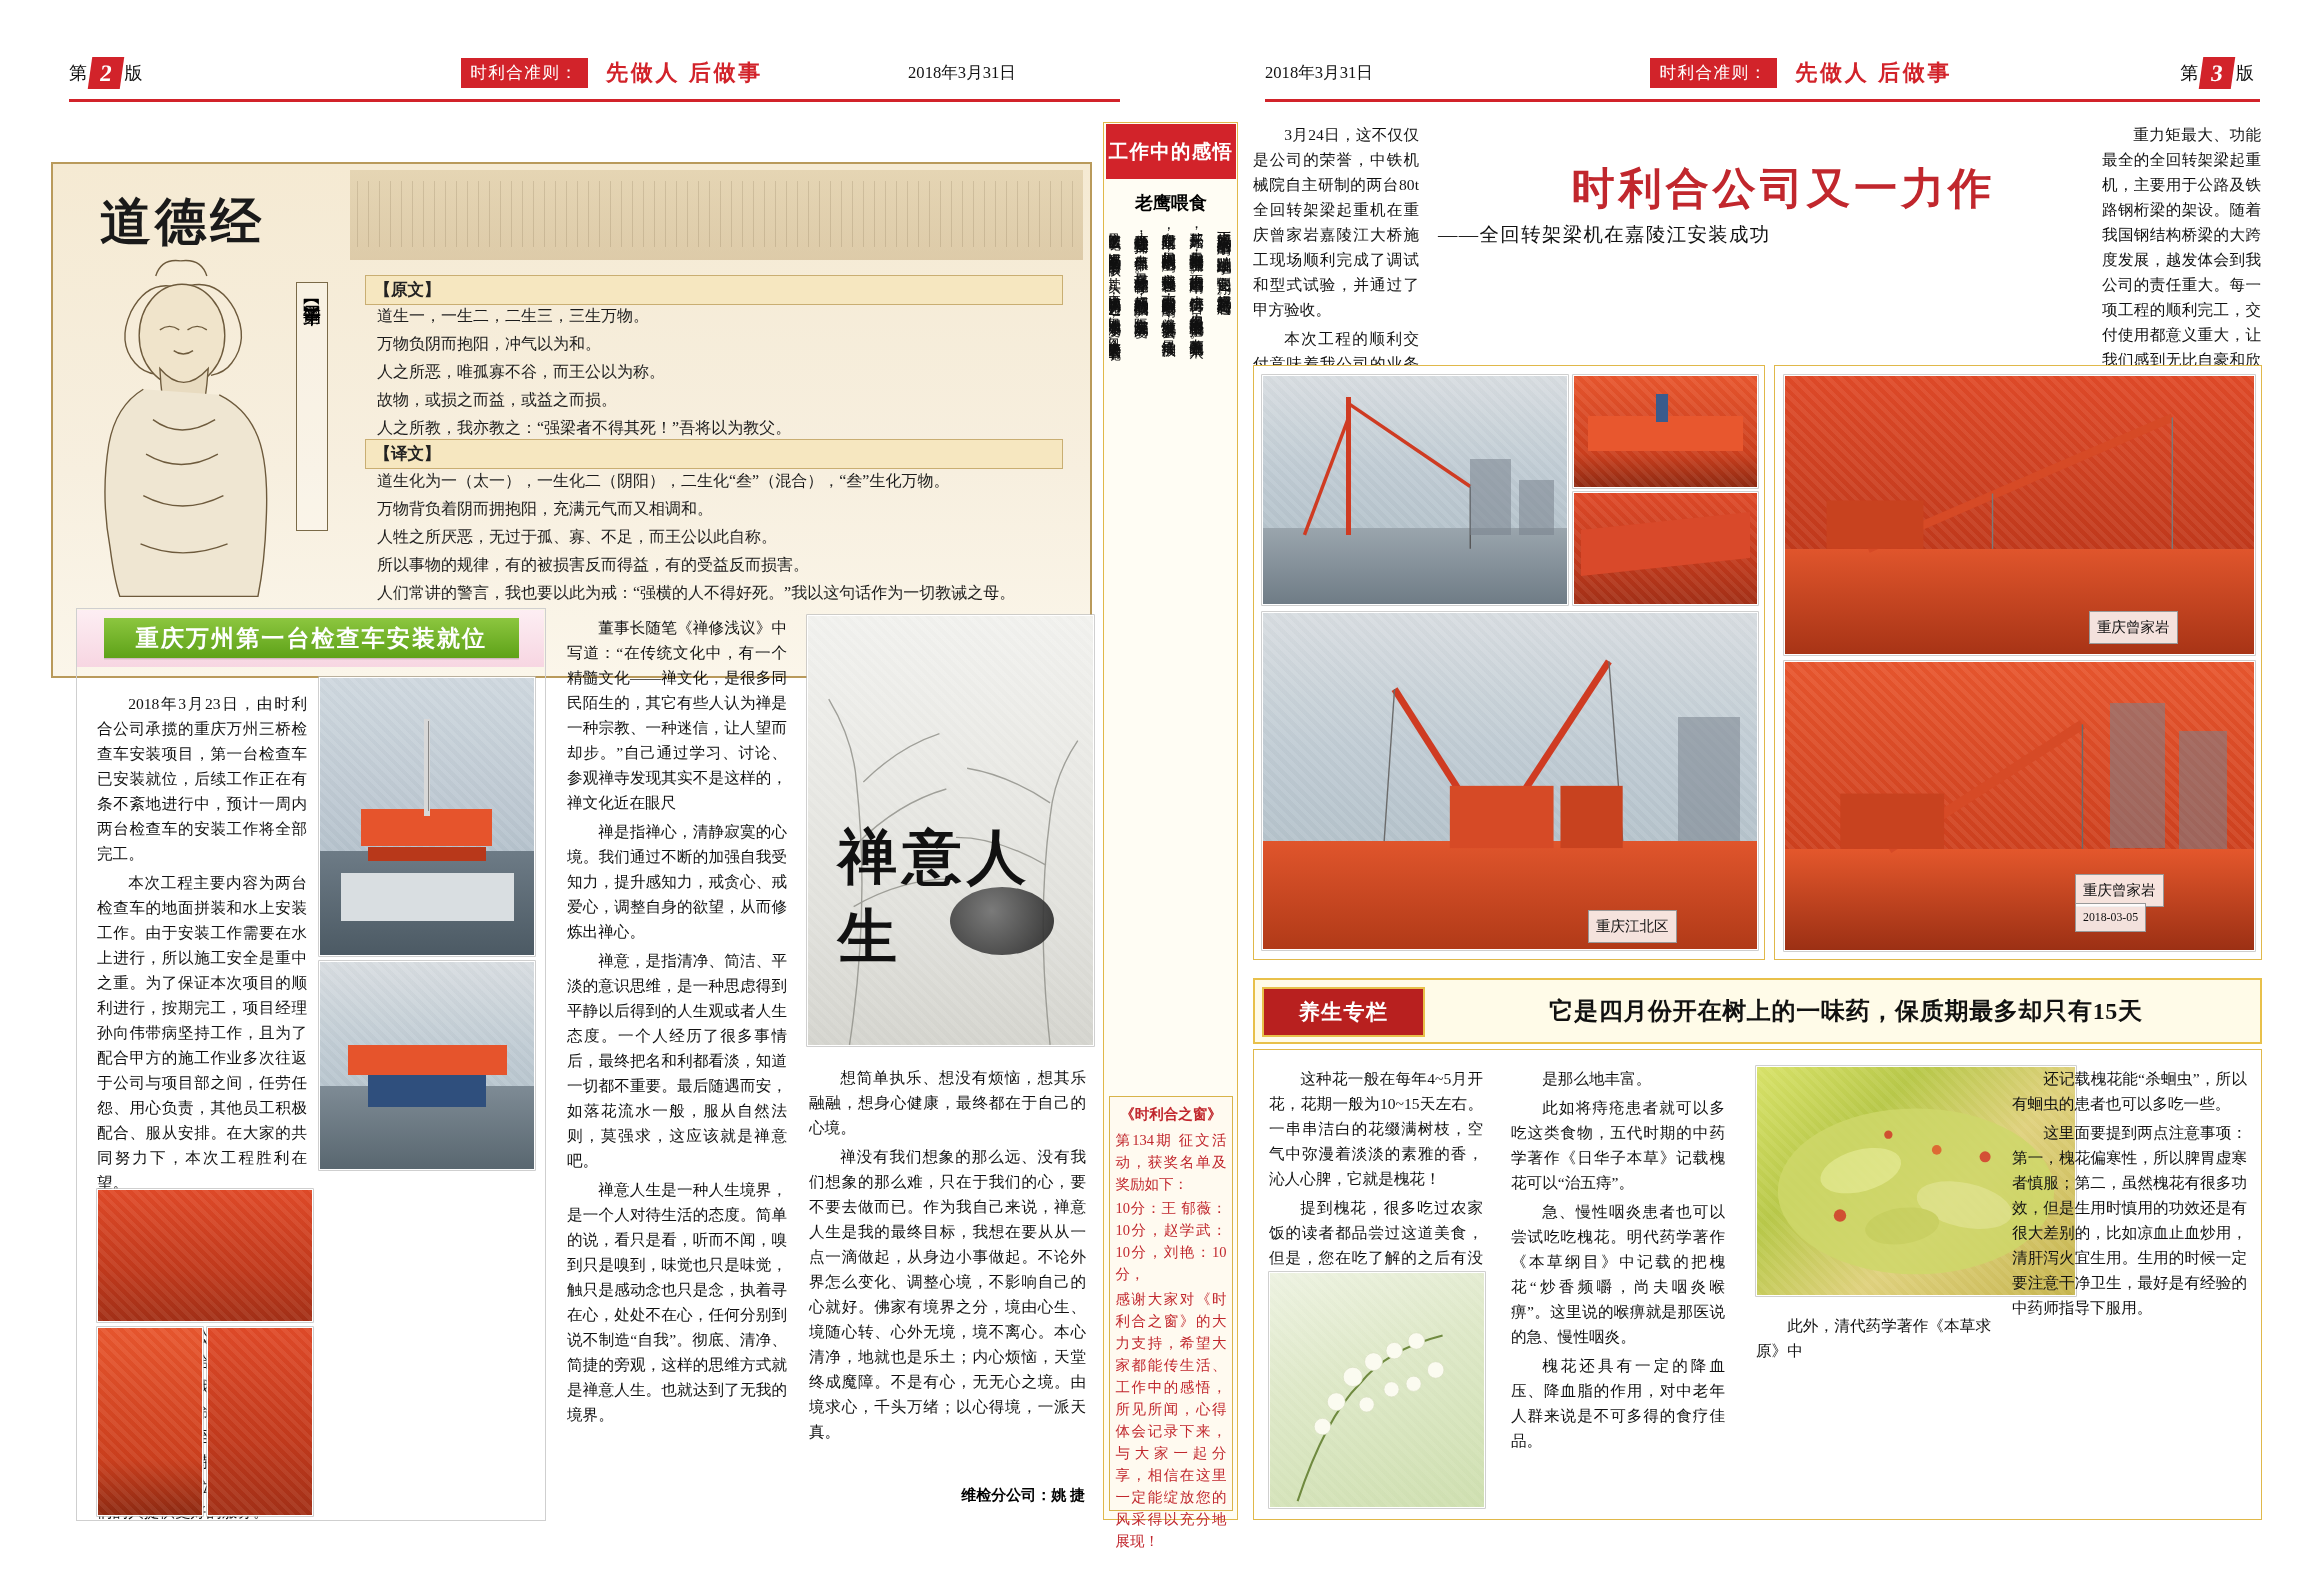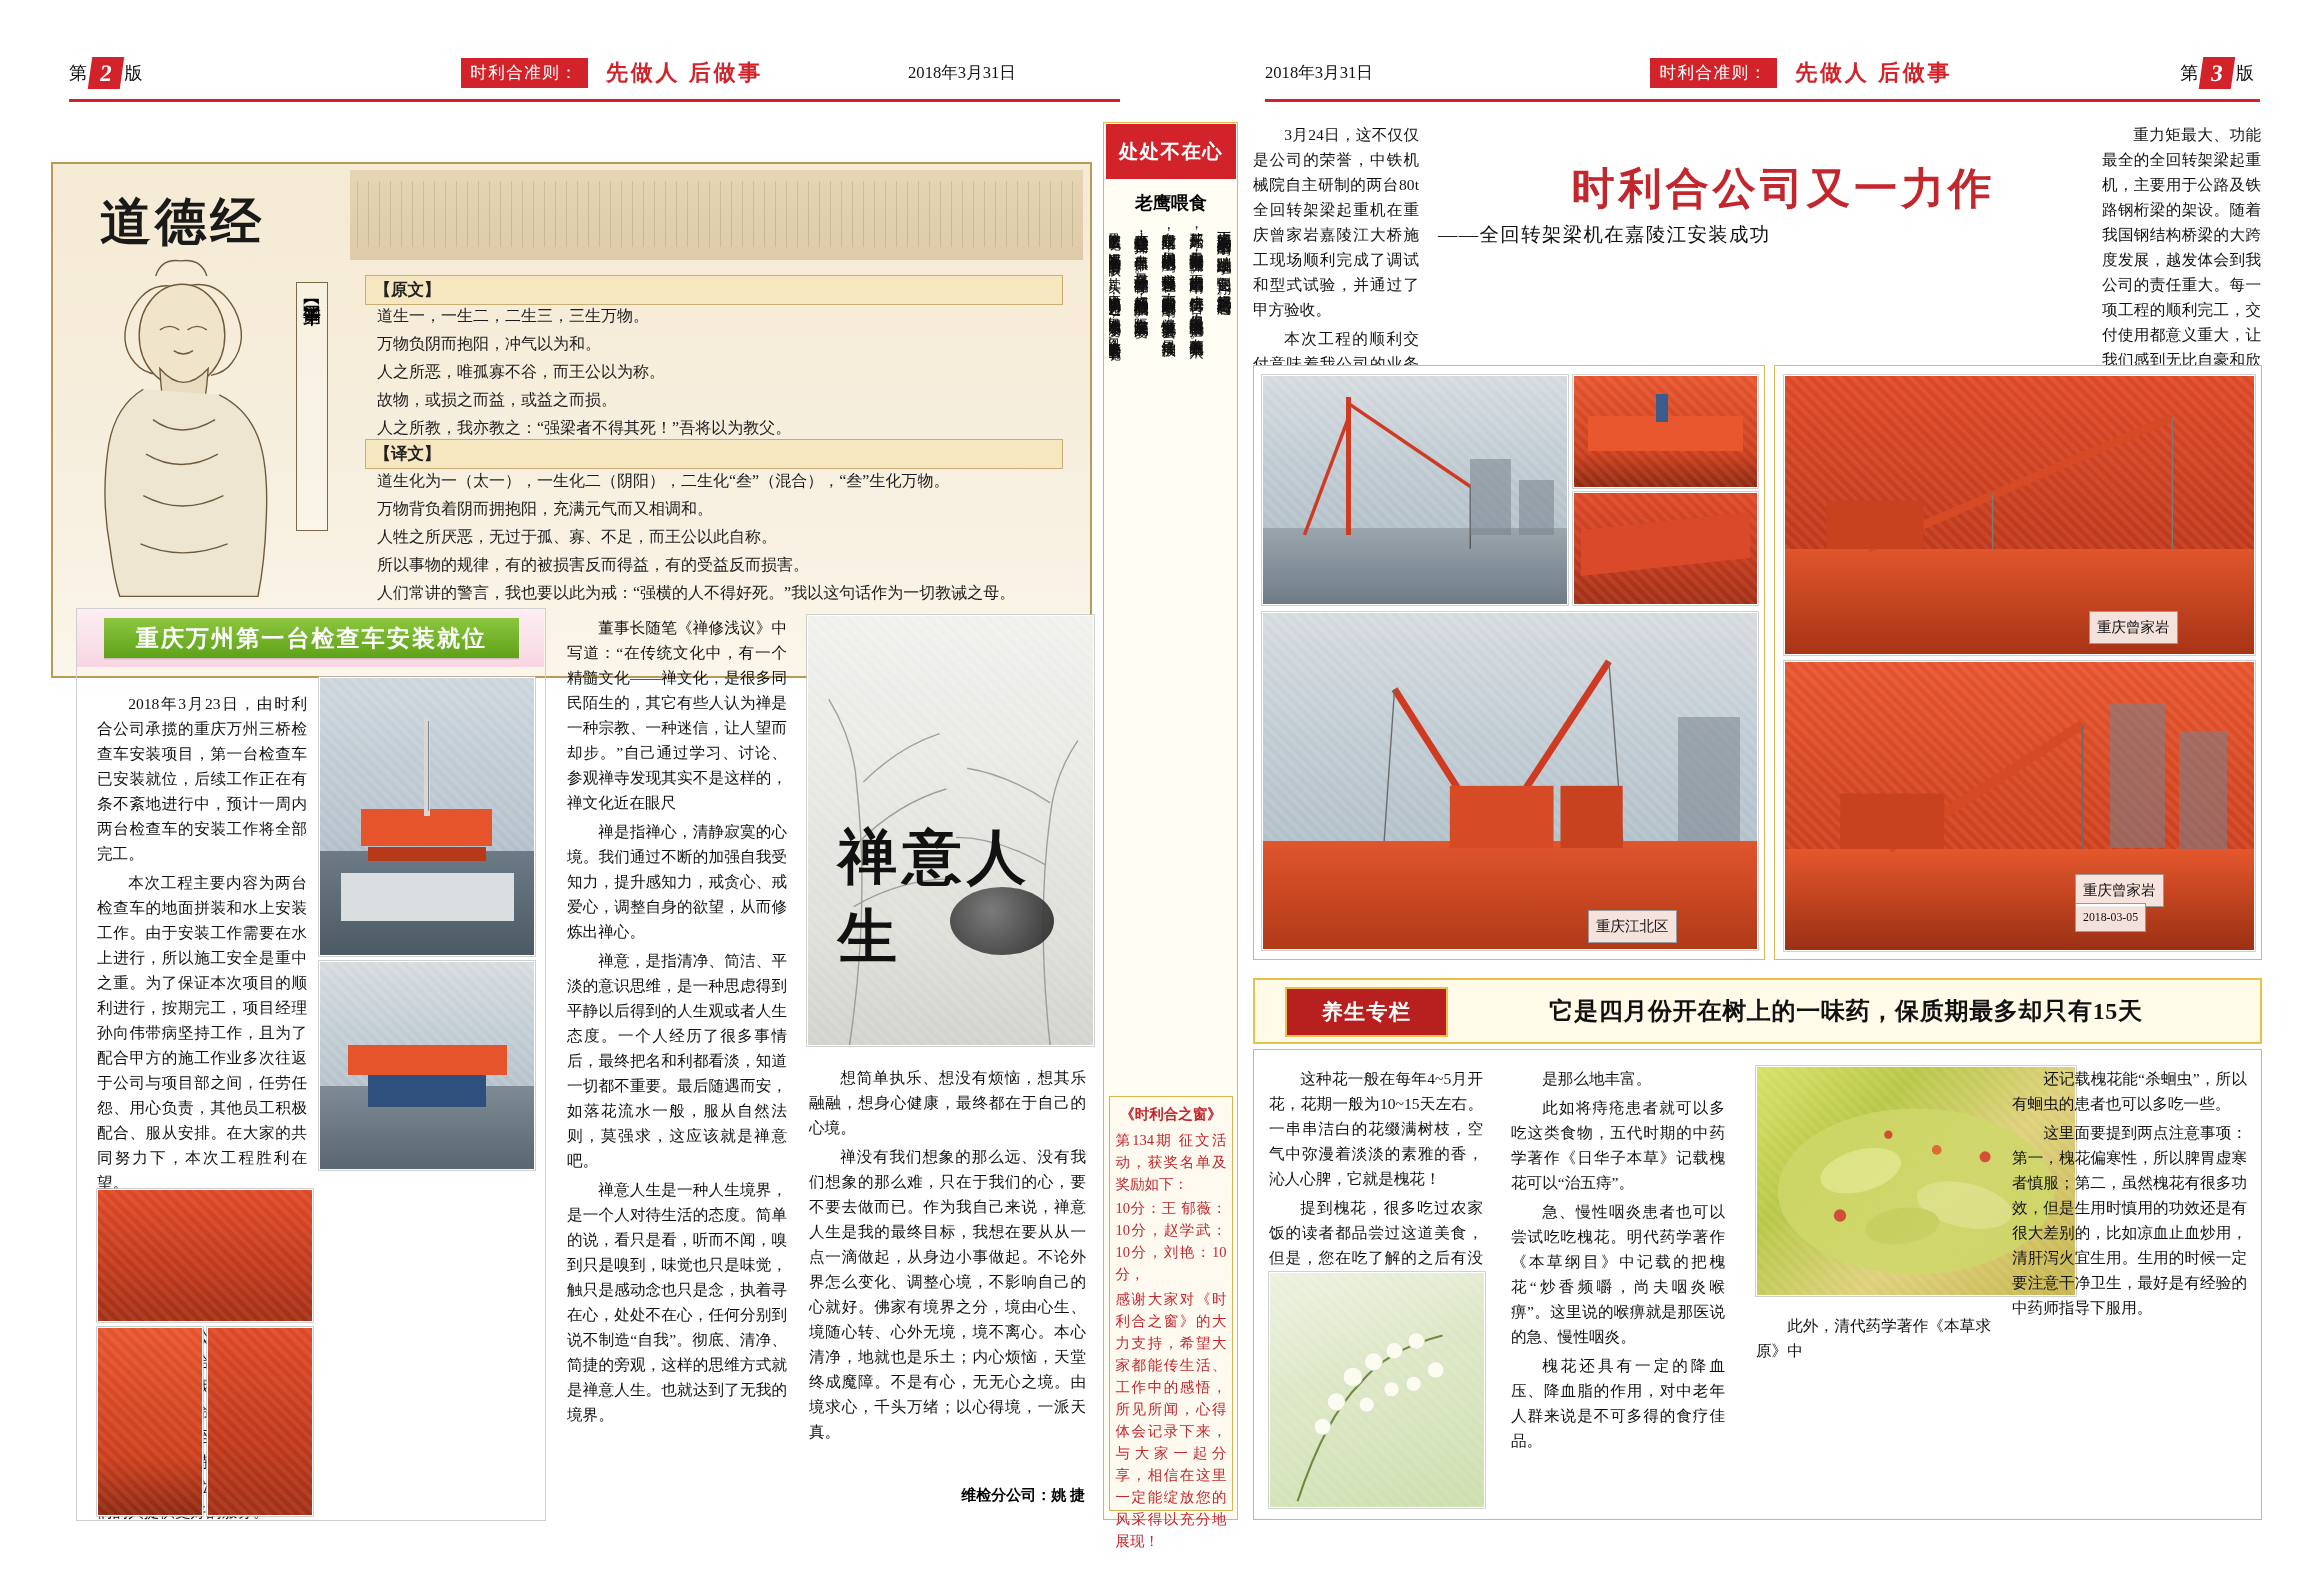--- a/index.html
+++ b/index.html
@@ -229,21 +229,21 @@
         <path d="M344 360 q-70 -40 -130 -40 M350 270 q-60 -40 -120 -50"></path>
       </g>
     </svg>
     <div class="abs zenbig" style="left:30px;top:202px;">禅意人生</div>
     <div class="abs" style="left:142px;top:271px;width:104px;height:68px;border-radius:50%;background:radial-gradient(circle at 40% 35%,#6f6f6f,#1c1c1c);opacity:.9;"></div>
   </div>
 
   <div class="abs" style="left:864px;top:1486px;width:221px;font-size:15px;text-align:right;font-weight:bold;">维检分公司：姚  捷</div>
 
   <div class="framed" style="left:1103px;top:122px;width:135px;height:1398px;border:1.4px solid #e0b84a;background:#fffdf4;"></div>
-  <div class="abs" style="left:1106px;top:124px;width:130px;height:55px;background:#d2232a;display:flex;align-items:center;justify-content:center;color:#fff;font-size:19.4px;font-weight:bold;letter-spacing:1.4px;">处处不在心</div>
+  <div class="abs" style="left:1106px;top:124px;width:130px;height:55px;background:#d2232a;display:flex;align-items:center;justify-content:center;color:#fff;font-size:19.4px;font-weight:bold;letter-spacing:1.4px;">工作中的感悟</div>
   <div class="abs center" style="left:1106px;top:191px;width:130px;font-size:18px;font-weight:bold;">老鹰喂食</div>
 
   <div class="abs" style="left:1109px;top:221px;width:126px;height:857px;overflow:hidden;">
     <div style="display:flex;flex-direction:row-reverse;gap:4.1px;height:857px;">
       <div class="vcol" style="height:857px;">鹰妈妈说这一头刚出生的小鹰，蹦蹦跳跳地学，它们要飞翔，鹰妈妈都是高着飞起。</div>
       <div class="vcol" style="height:857px;">从那天开始，它每天都会把肉衔在嘴里，不肯把肉送到鹰口中。小鹰饿得厉害，但是很多的小鹰也会出现争抢，有的饿死在巢穴中。</div>
       <div class="vcol" style="height:857px;">在这段时间里，如果得到喂饱的幼鹰，它就会长得更加强壮；而那些没有得到喂食的小鹰，就会慢慢地衰落下去，最终被淘汰。</div>
       <div class="vcol" style="height:857px;">小鹰必须学会独立捕食，在自然界中，只有最强壮的才能生存。鹰妈妈的做法看似残酷，实际上是最深沉的爱。</div>
       <div class="vcol" style="height:857px;">这是怎么回事呢？鹰妈妈怎么会不疼惜自己的孩子？其实，这正是鹰妈妈的聪明之处，如果一味地娇惯溺爱，只会让小鹰失去求生的本能。</div>
 
@@ -357,21 +357,21 @@
       <g stroke="#6a6a6a" stroke-width="2">
           <path d="M430 90 L430 270"></path>
         </g>
       <rect x="80" y="190" width="150" height="80" fill="#c8421f"></rect>
     </svg>
     <div class="cap" style="left:290px;top:212px;">重庆曾家岩</div>
     <div class="cap" style="left:290px;top:241px;font-size:11.8px;">2018-03-05</div>
   </div>
 
   <div class="framed yellowbar" style="left:1253px;top:978px;width:1009px;height:66px;"></div>
-  <div class="abs tagbox" style="left:1262px;top:987px;width:159px;height:46px;margin-left:23px;">养生专栏</div>
+  <div class="abs tagbox" style="left:1262px;top:987px;width:159px;height:46px;">养生专栏</div>
   <div class="abs" style="left:1445px;top:989px;width:802px;height:43px;display:flex;align-items:center;justify-content:center;font-size:24px;font-weight:bold;color:#111;letter-spacing:0.7px;">它是四月份开在树上的一味药，保质期最多却只有15天</div>
 
   <div class="framed" style="left:1253px;top:1049px;width:1009px;height:471px;border:1.4px solid #e0b84a;"></div>
 
   <div class="abs col-text" style="left:1269px;top:1066px;width:214px;">
     <p>这种花一般在每年4~5月开花，花期一般为10~15天左右。一串串洁白的花缀满树枝，空气中弥漫着淡淡的素雅的香，沁人心脾，它就是槐花！</p>
     <p>提到槐花，很多吃过农家饭的读者都品尝过这道美食，但是，您在吃了解的之后有没有想过它有哪些食疗功效呢？</p>
     <p>槐花其实是一味中药，主要的功效入十个字就能概括：凉血止血；清肝明目。如果要详细的解读，你会发现这种花朵不仅能让十五天的魅力中药真的很有魅力，花期虽短，功效却</p>
   </div>
   <div class="photo ph-flower" style="left:1269px;top:1272px;width:214px;height:234px;">

